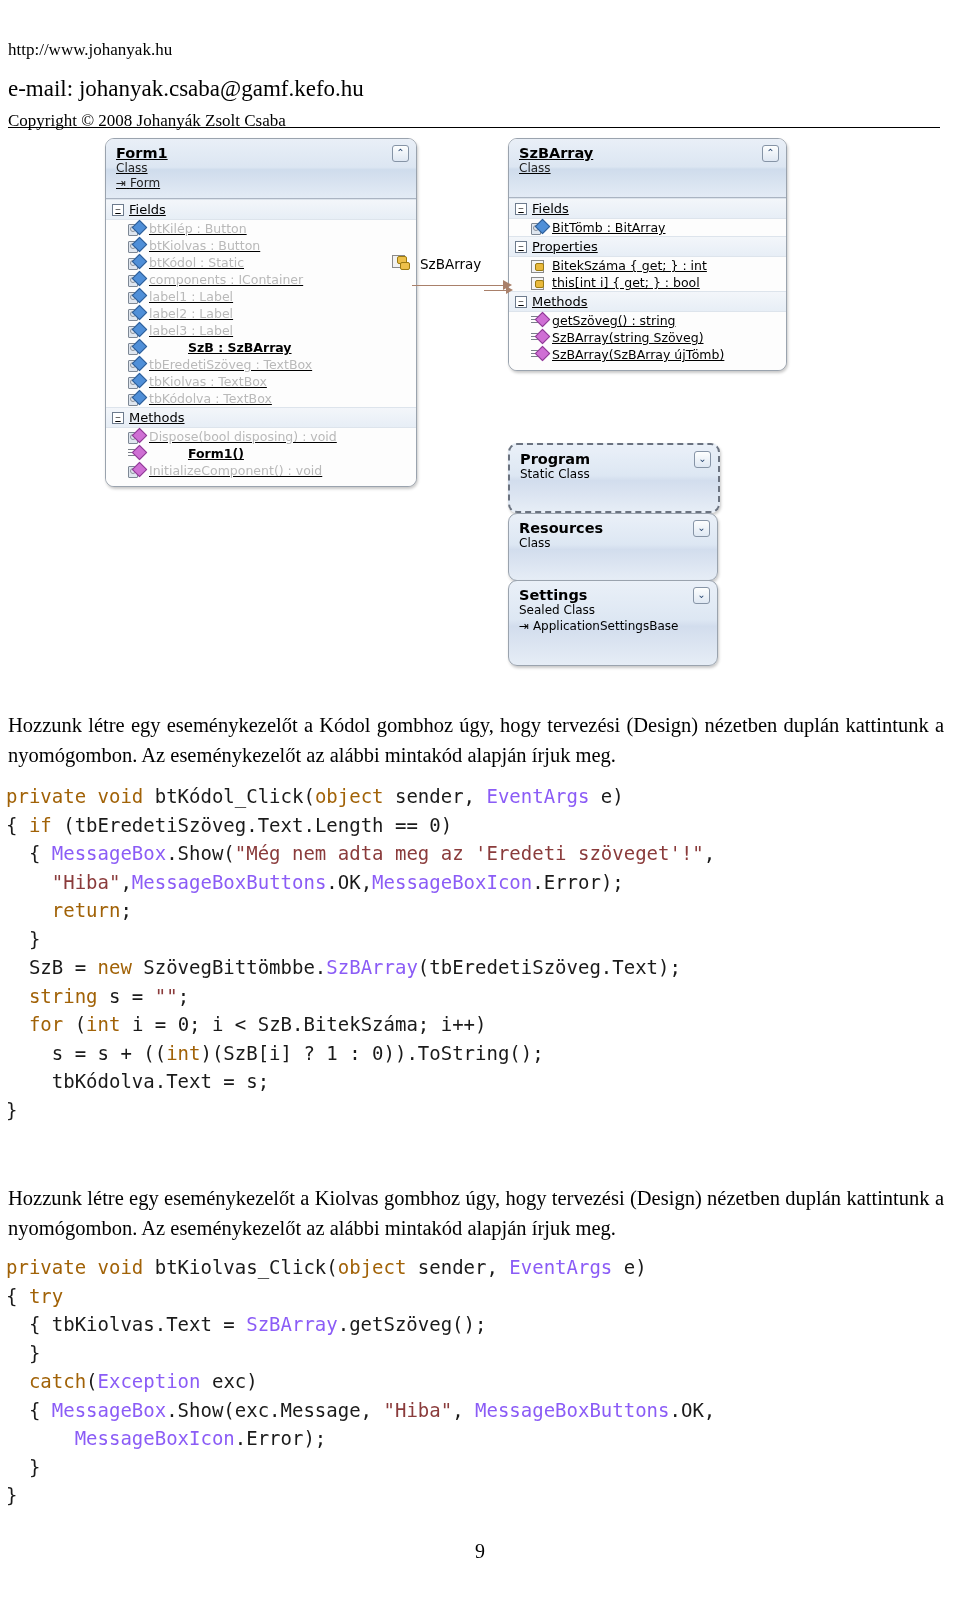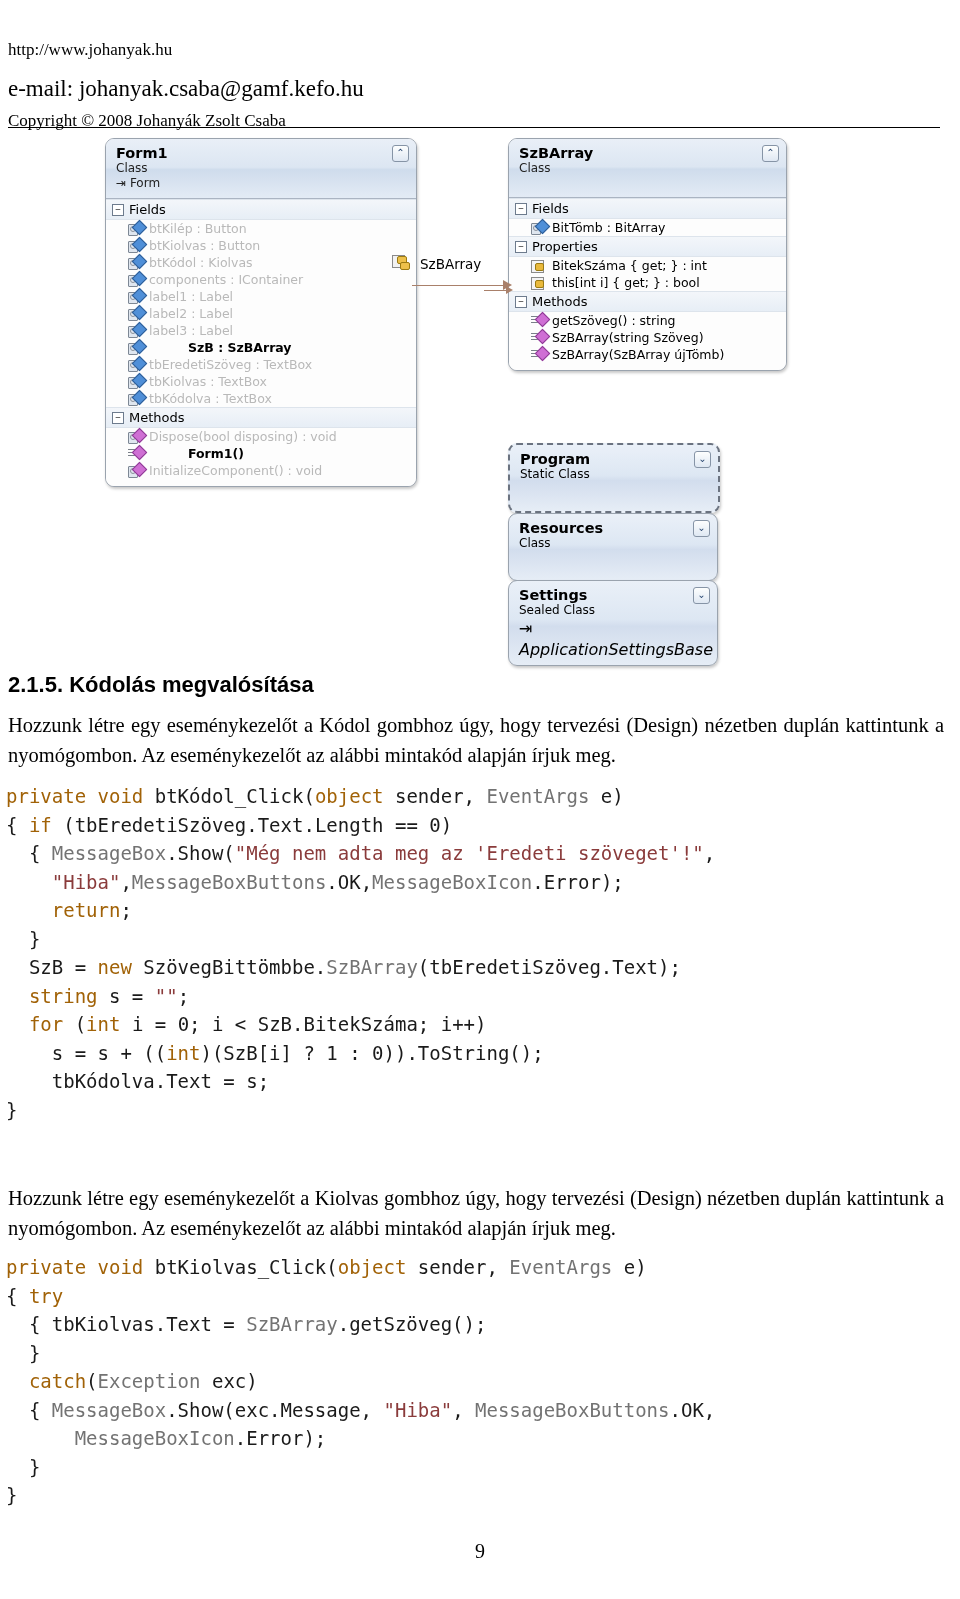--- a/index.html
+++ b/index.html
@@ -20,21 +20,21 @@
   .hdr-rule{position:absolute;left:8px;top:127px;width:932px;height:0;
             border-top:1.4px solid #000;}
 
   
   .diagram{position:absolute;left:0;top:130px;width:960px;height:545px;
            background:#fff;}
 
   .cbox{position:absolute;background:#fcfcfc;
         border:1px solid #9aa3ae;border-radius:9px;
         box-shadow:1px 2px 3px rgba(0,0,0,.22);
-        font-family:"DejaVu Sans", sans-serif;overflow:hidden;}
+        font-family:"DejaVu Sans", sans-serif;overflow:hidden;text-decoration:underline;}
   .cbox .chead{
     background:linear-gradient(to bottom,#e9eff7 0%,#dce6f2 48%,#cfdcec 52%,#e3ebf5 100%);
     border-bottom:1px solid #aab4c2;padding:6px 8px 7px 10px;position:relative;}
   .chead .cname{font-weight:bold;font-size:14.5px;color:#000;line-height:1.12;}
   .chead .ckind{font-size:12px;color:#222;line-height:1.25;}
   .chead .cbase{font-size:12px;color:#222;line-height:1.25;}
   .chevron{position:absolute;right:7px;top:6px;width:15px;height:15px;
            border:1px solid #8694a6;border-radius:3px;
            background:linear-gradient(to bottom,#fdfefe,#dfe8f3);
            font-size:10px;line-height:14px;text-align:center;color:#2c4a74;}
@@ -68,21 +68,21 @@
   .ic .lines i{display:block;height:1px;background:#7a8089;margin-bottom:2px;}
 
   
   .sbox{position:absolute;border-radius:9px;
         background:linear-gradient(to bottom,#eaf0f8 0%,#dde7f3 46%,#d2dded 54%,#e6edf6 100%);
         border:1px solid #9aa3ae;box-shadow:1px 2px 3px rgba(0,0,0,.22);
         font-family:"DejaVu Sans", sans-serif;padding:6px 8px 8px 10px;}
   .sbox.dashed{border:2px dashed #6b7380;}
   .sbox .cname{font-weight:bold;font-size:14.5px;line-height:1.12;}
   .sbox .ckind{font-size:12px;line-height:1.3;}
-  .sbox .cbase{font-size:16px;line-height:1.3;font-style:italic;}
+  .sbox .cbase{font-size:12px;line-height:1.3;}
 
   .assoc-ic{position:absolute;width:18px;height:16px;}
   .assoc-ic .a1{position:absolute;left:0;top:0;width:11px;height:11px;
         background:#f2f2f2;border:1px solid #8a8a8a;}
   .assoc-ic .a2{position:absolute;left:5px;top:1px;width:8px;height:6px;
         background:#edc04a;border:1px solid #9a7a12;border-radius:2px;}
   .assoc-ic .a3{position:absolute;left:8px;top:7px;width:8px;height:6px;
         background:#edc04a;border:1px solid #9a7a12;border-radius:2px;}
   .assoc-label{position:absolute;font-family:"DejaVu Sans", sans-serif;
                font-size:13.5px;color:#000;}
@@ -98,21 +98,21 @@
   
   .h3{position:absolute;left:8px;font-family:"Liberation Sans", sans-serif;
       font-weight:bold;font-size:22px;color:#000;white-space:nowrap;}
   .para{position:absolute;left:8px;width:936px;font-size:20.5px;
         line-height:30px;text-align:justify;}
 
   .code{position:absolute;left:6px;width:950px;
         font-family:"DejaVu Sans Mono", monospace;
         font-size:19px;line-height:28.5px;white-space:pre;color:#1a1a1a;}
   .code .kw{color:#a16207;}
-  .code .ty{color:#737373;margin-top:20px;}
+  .code .ty{color:#8b5cf6;margin-top:20px;}
   .code .st{color:#8a3b3b;}
 
   .pagenum{position:absolute;left:0;top:1540px;width:960px;text-align:center;
            font-size:20px;}
 </style>
 </head>
 <body>
 
 <div class="page">
 
@@ -153,21 +153,21 @@
               <span class="dia"></span>
             </span>
             <span>btKiolvas : Button</span>
           </div>
           <div class="mem dim">
             <span class="ic">
               <span class="lock"></span>
               <span class="key"></span>
               <span class="dia"></span>
             </span>
-            <span>btKódol : Kiolvas</span>
+            <span>btKódol : Static</span>
           </div>
           <div class="mem dim">
             <span class="ic">
               <span class="lock"></span>
               <span class="key"></span>
               <span class="dia"></span>
             </span>
             <span>components : IContainer</span>
           </div>
           <div class="mem dim">
@@ -361,21 +361,20 @@
         <div class="sbox" style="left:508px;top:450px;width:190px;height:70px;">
           <div class="cname">Settings</div>
           <div class="ckind">Sealed Class</div>
           <div class="cbase"><span>⇥</span> ApplicationSettingsBase</div>
           <div class="chevron">⌄</div>
         </div>
       </div>
 
   </div>
 
-  <div class="h3" style="top:672px;">2.1.5. Kódolás megvalósítása</div>
   <div class="para" style="top:710px;">Hozzunk létre egy eseménykezelőt a Kódol gombhoz úgy, hogy tervezési (Design) nézetben duplán kattintunk a nyomógombon. Az eseménykezelőt az alábbi mintakód alapján írjuk meg.</div>
   <div class="code" id="code215" style="top:782px;"><div><span class="kw">private void </span>btKódol_Click(<span class="kw">object</span> sender, <span class="ty">EventArgs</span> e)</div><div>{ <span class="kw">if</span> (tbEredetiSzöveg.Text.Length == 0)</div><div>  { <span class="ty">MessageBox</span>.Show(<span class="st">"Még nem adta meg az 'Eredeti szöveget'!"</span>,</div><div>    <span class="st">"Hiba"</span>,<span class="ty">MessageBoxButtons</span>.OK,<span class="ty">MessageBoxIcon</span>.Error);</div><div>    <span class="kw">return</span>;</div><div>  }</div><div>  SzB = <span class="kw">new</span> SzövegBittömbbe.<span class="ty">SzBArray</span>(tbEredetiSzöveg.Text);</div><div>  <span class="kw">string</span> s = <span class="st">""</span>;</div><div>  <span class="kw">for</span> (<span class="kw">int</span> i = 0; i &lt; SzB.BitekSzáma; i++)</div><div>    s = s + ((<span class="kw">int</span>)(SzB[i] ? 1 : 0)).ToString();</div><div>    tbKódolva.Text = s;</div><div>}</div></div>
 
   <div class="para" style="top:1183px;">Hozzunk létre egy eseménykezelőt a Kiolvas gombhoz úgy, hogy tervezési (Design) nézetben duplán kattintunk a nyomógombon. Az eseménykezelőt az alábbi mintakód alapján írjuk meg.</div>
   <div class="code" id="code216" style="top:1253px;"><div><span class="kw">private void </span>btKiolvas_Click(<span class="kw">object</span> sender, <span class="ty">EventArgs</span> e)</div><div>{ <span class="kw">try</span></div><div>  { tbKiolvas.Text = <span class="ty">SzBArray</span>.getSzöveg();</div><div>  }</div><div>  <span class="kw">catch</span>(<span class="ty">Exception</span> exc)</div><div>  { <span class="ty">MessageBox</span>.Show(exc.Message, <span class="st">"Hiba"</span>, <span class="ty">MessageBoxButtons</span>.OK,</div><div>      <span class="ty">MessageBoxIcon</span>.Error);</div><div>  }</div><div>}</div></div>
 
   <div class="pagenum">9</div>
 </div>
 
 </body></html>

